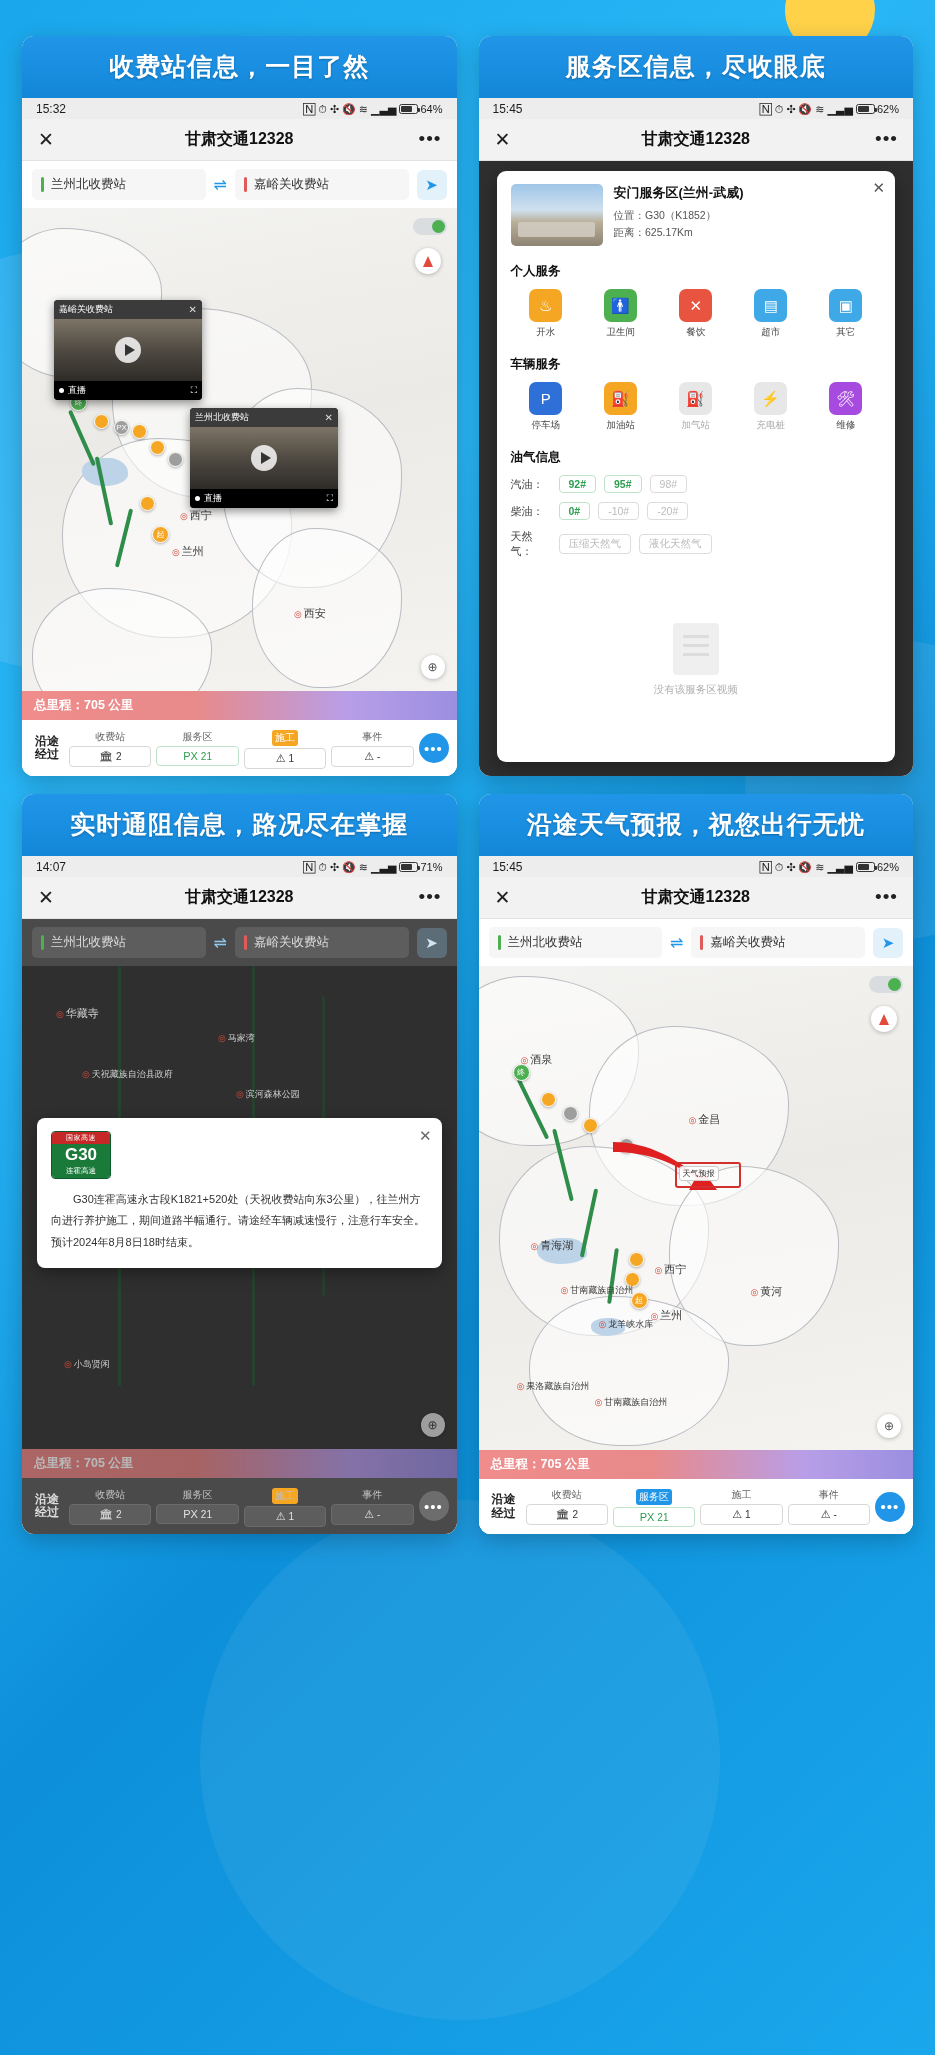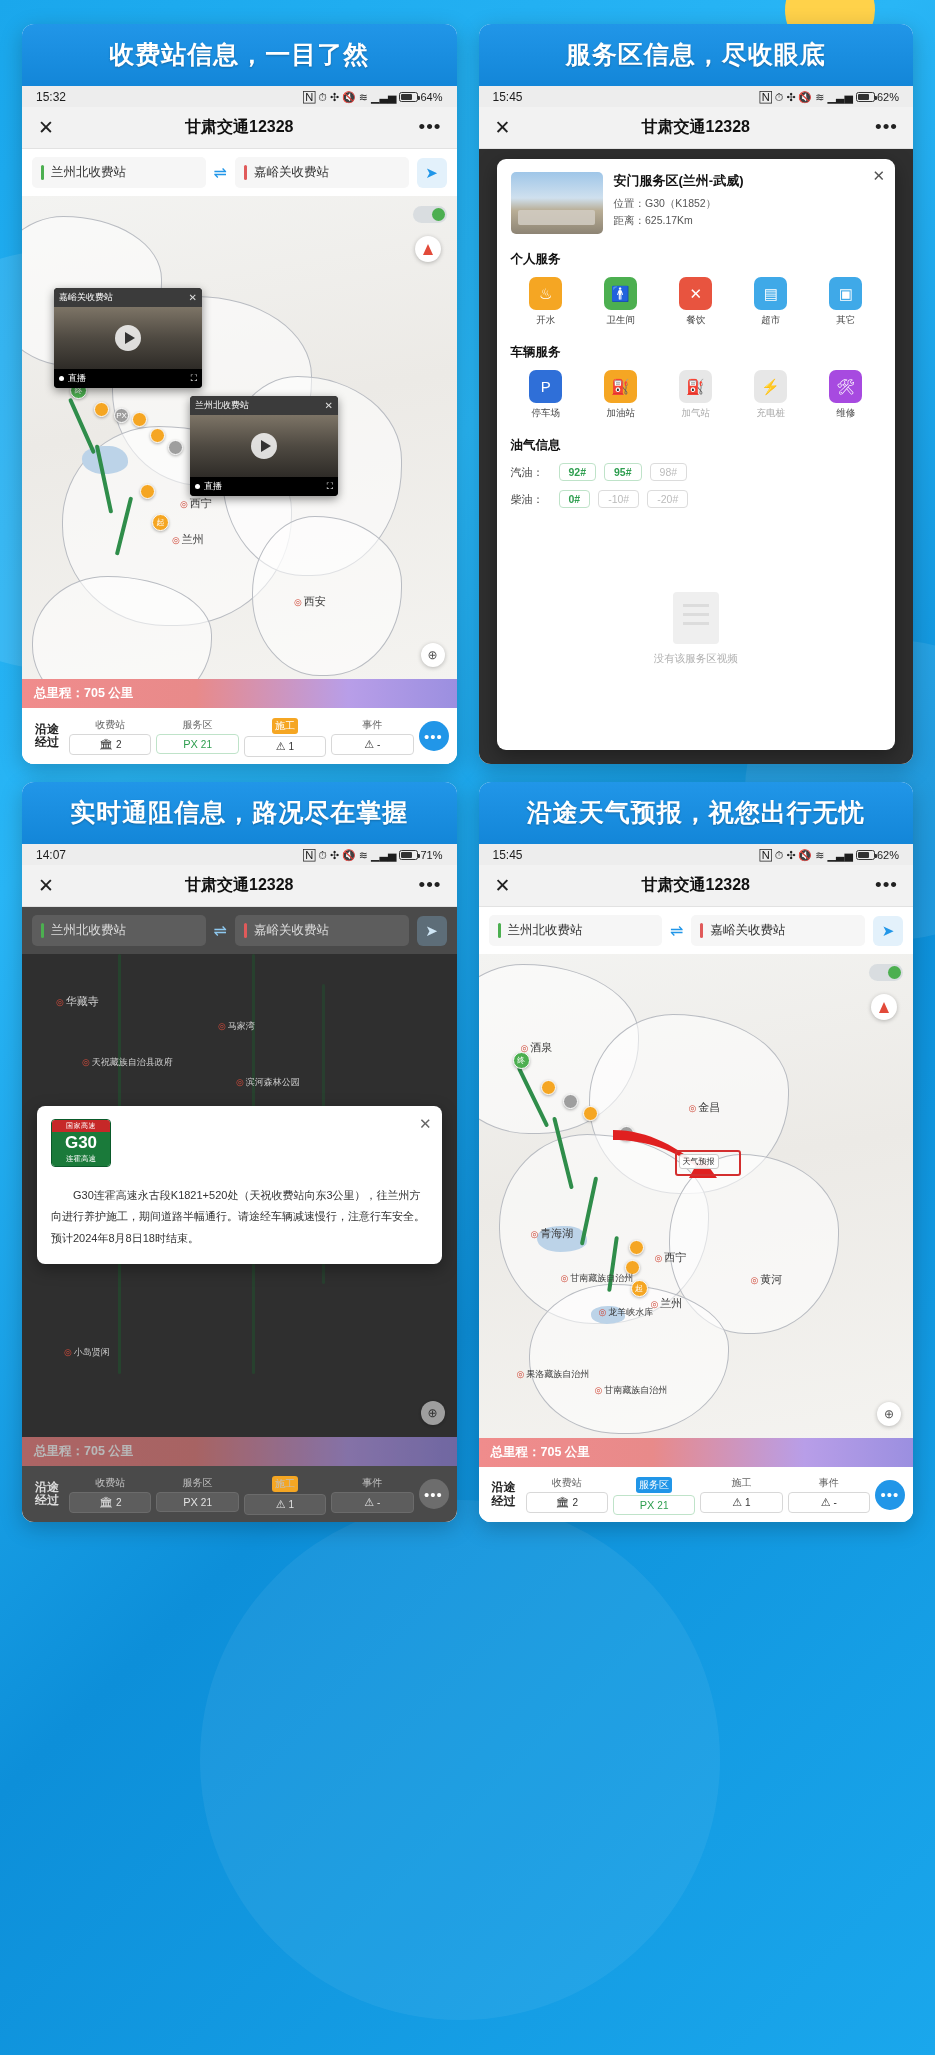--- a/index.html
+++ b/index.html
@@ -11,21 +11,21 @@
   }
   .bg-deco { position:absolute; border-radius:50%; background:rgba(255,255,255,.10); }
   .d1 { width:420px; height:420px; left:-150px; top:250px; }
   .d2 { width:300px; height:300px; right:-110px; top:640px; background:rgba(255,255,255,.08); }
   .d3 { width:520px; height:520px; left:200px; top:1500px; background:rgba(255,255,255,.06); }
   .d4 { width:90px; height:90px; right:60px; top:-35px; background:#ffd24a; }
 
   .grid {
     position:relative; z-index:2;
     display:grid; grid-template-columns:1fr 1fr; gap:18px 22px;
-    padding:24px 22px;
+    padding:36px 22px;
   }
   .panel {
     background:#fff; border-radius:12px; overflow:hidden;
     box-shadow:0 6px 22px rgba(0,0,0,.22);
     display:flex; flex-direction:column; height:740px;
   }
   .panel-title {
     background:linear-gradient(180deg,#2196e8 0%,#1386d8 100%);
     color:#fff; font-size:25px; font-weight:bold; letter-spacing:1px;
     text-align:center; padding:14px 6px 15px; flex:none;
@@ -158,21 +158,21 @@
   .chip.off { border-color:#dcdcdc; color:#bbb; font-weight:normal; }
   .novideo { flex:1; display:flex; flex-direction:column; align-items:center; justify-content:center; gap:8px; }
   .nv-ico { width:46px; height:52px; border-radius:4px; background:#efefef; position:relative; }
   .nv-ico::before { content:""; position:absolute; left:10px; right:10px; top:12px; height:3px; background:#dcdcdc; box-shadow:0 9px 0 #dcdcdc,0 18px 0 #dcdcdc; }
   .nv-txt { font-size:10.5px; color:#b0b0b0; }
 
   
   .notice { position:absolute; left:15px; right:15px; top:152px; background:#fff; border-radius:8px;
             box-shadow:0 5px 16px rgba(0,0,0,.35); padding:13px 14px 15px; z-index:5; }
   .notice-x { position:absolute; right:10px; top:9px; font-size:15px; color:#666; }
-  .nt-head { display:flex; margin-bottom:18px; }
+  .nt-head { display:flex; margin-bottom:10px; }
   .shield { width:60px; height:48px; flex:none; border-radius:4px; overflow:hidden;
             display:flex; flex-direction:column; border:1px solid #0a5a2a; }
   .shield-top { background:#c62828; color:#fff; font-size:7px; text-align:center; padding:1px 0; letter-spacing:.5px; }
   .shield-mid { background:#1a7a3a; color:#fff; font-size:17px; font-weight:bold; text-align:center; flex:1;
                 display:flex; align-items:center; justify-content:center; }
   .shield-bot { background:#1a7a3a; color:#fff; font-size:7.5px; text-align:center; padding:1px 0 2px; }
   .nt-title { font-size:13.5px; font-weight:bold; color:#111; margin-bottom:4px; }
   .nt-sub { font-size:10.5px; color:#555; line-height:1.6; }
   .nt-body { font-size:11px; color:#333; line-height:1.95; text-indent:2em; }
 
@@ -422,20 +422,25 @@
             <span class="fuel-lab">汽油：</span>
             <span class="chip">92#</span>
             <span class="chip">95#</span>
             <span class="chip off">98#</span>
           </div>
           <div class="fuel-row">
             <span class="fuel-lab">柴油：</span>
             <span class="chip">0#</span>
             <span class="chip off">-10#</span>
             <span class="chip off">-20#</span>
+          </div>
+          <div class="fuel-row">
+            <span class="fuel-lab">天然气：</span>
+            <span class="chip off">压缩天然气</span>
+            <span class="chip off">液化天然气</span>
           </div>
 
           <div class="novideo">
             <div class="nv-ico"></div>
             <div class="nv-txt">没有该服务区视频</div>
           </div>
         </div>
       </div>
     </div>
   </div>

